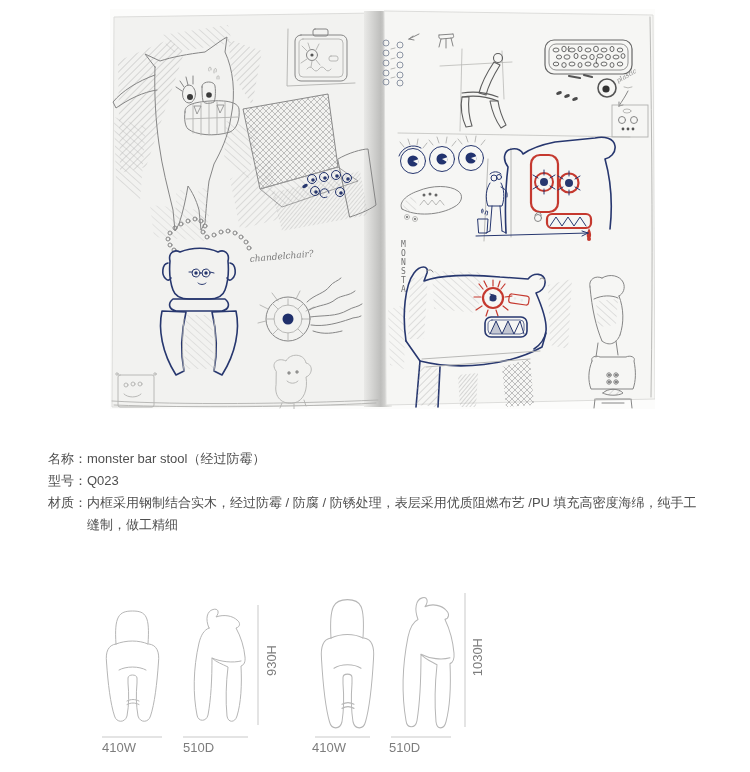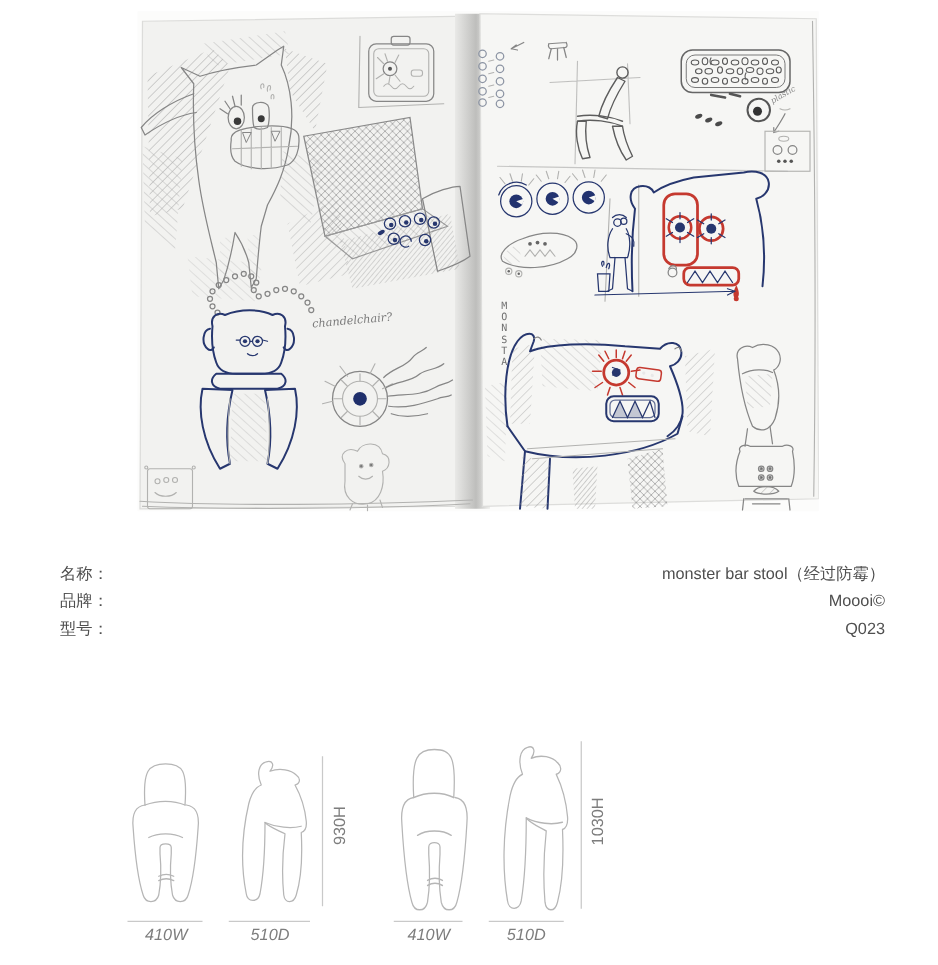--- a/index.html
+++ b/index.html
@@ -1,25 +1,25 @@
 <!DOCTYPE html>
 <html><head>
 <meta charset="utf-8">
 <style>
   html,body{margin:0;padding:0;background:#ffffff;}
   body{width:750px;height:772px;position:relative;font-family:"Liberation Sans","DejaVu Sans",sans-serif;overflow:hidden;}
   .photo{position:absolute;left:110px;top:9px;width:545px;height:400px;background:#fcfcfb;}
   .photo svg{display:block;}
-  .details{position:absolute;left:48px;top:448px;width:660px;font-size:13px;line-height:22px;color:#4f4f4f;text-align:right;}
+  .details{position:absolute;left:48px;top:448px;width:660px;font-size:13px;line-height:22px;color:#4f4f4f;}
   .drow{display:flex;}
   .dlabel{flex:0 0 38px;white-space:nowrap;}
   .dvalue{flex:1;}
   .dims{position:absolute;left:88px;top:590px;width:410px;height:178px;}
   .dims svg{position:absolute;left:0;top:0;}
-  .dim-label{position:absolute;top:150px;font-size:13px;color:#7d7d7d;text-align:center;font-style:italic;}
+  .dim-label{position:absolute;top:150px;font-size:13px;color:#7d7d7d;}
   .vlabel{position:absolute;writing-mode:vertical-rl;transform:rotate(180deg);font-size:13px;color:#7d7d7d;}
   .pc{stroke:#868686;stroke-width:1;fill:none;stroke-linecap:round;stroke-linejoin:round;}
   .pcl{stroke:#b2b2b0;stroke-width:.9;fill:none;stroke-linecap:round;}
   .pcd{stroke:#5d5d5d;stroke-width:1.1;fill:none;stroke-linecap:round;stroke-linejoin:round;}
   .bl{stroke:#27376f;stroke-width:1.6;fill:none;stroke-linecap:round;stroke-linejoin:round;}
   .blt{stroke:#27376f;stroke-width:1;fill:none;stroke-linecap:round;}
   .rd{stroke:#c5392f;stroke-width:2.2;fill:none;stroke-linecap:round;stroke-linejoin:round;}
   .rdt{stroke:#c5392f;stroke-width:1.2;fill:none;stroke-linecap:round;}
   .hand{font-family:"DejaVu Serif",serif;font-style:italic;font-size:9px;fill:#7a7a7a;}
   .hand2{font-family:"DejaVu Serif",serif;font-style:italic;font-size:6.5px;fill:#8a8a8a;}
@@ -427,26 +427,26 @@
   </g>
 </svg>
 </div>
 
 <div class="details">
   <div class="drow">
     <span class="dlabel">名称：</span>
     <span class="dvalue">monster bar stool（经过防霉）</span>
   </div>
   <div class="drow">
-    <span class="dlabel">品牌：</span>
-    <span class="dvalue">Moooi©</span>
+    <span class="dlabel">型号：</span>
+    <span class="dvalue">Q023</span>
   </div>
   <div class="drow">
-    <span class="dlabel">型号：</span>
-    <span class="dvalue">Q023</span>
+    <span class="dlabel">材质：</span>
+    <span class="dvalue">内框采用钢制结合实木，经过防霉 / 防腐 / 防锈处理，表层采用优质阻燃布艺 /PU 填充高密度海绵，纯手工缝制，做工精细</span>
   </div>
 </div>
 
 <div class="dims">
   <svg width="410" height="178" viewBox="0 0 410 178">
     <defs>
       <g id="cf" class="dl">
         <path d="M14,37 C12,9 17,4 30.5,4 C44,4 48,9 46,37"></path>
         <path d="M14,37 C24,33 37,33 46,37"></path>
         <path d="M14,37 C6,38 3.5,45 4.5,55 C6,77 8.5,97 12.5,109 C14.5,116 23,116 25,109 C27,98 27,87 26,76 L26,71 C26,67 35,67 35,71 L35,76 C34,87 34,98 36,109 C38,116 46.5,116 48.5,109 C52.5,97 55,77 56.5,55 C57.5,45 55,38 47,37"></path>

